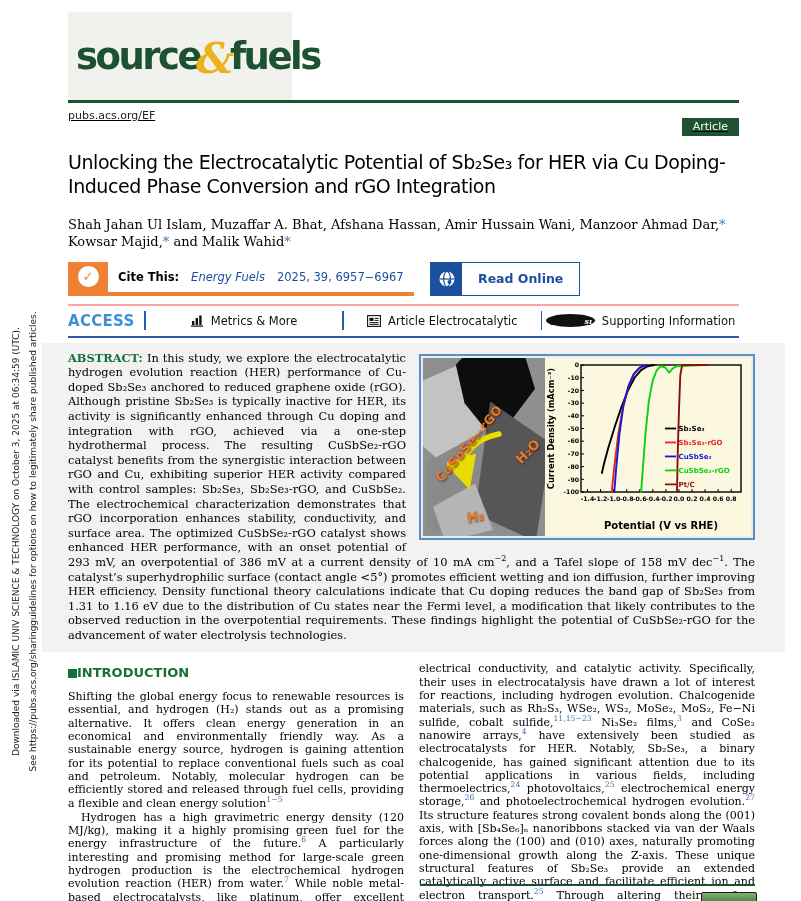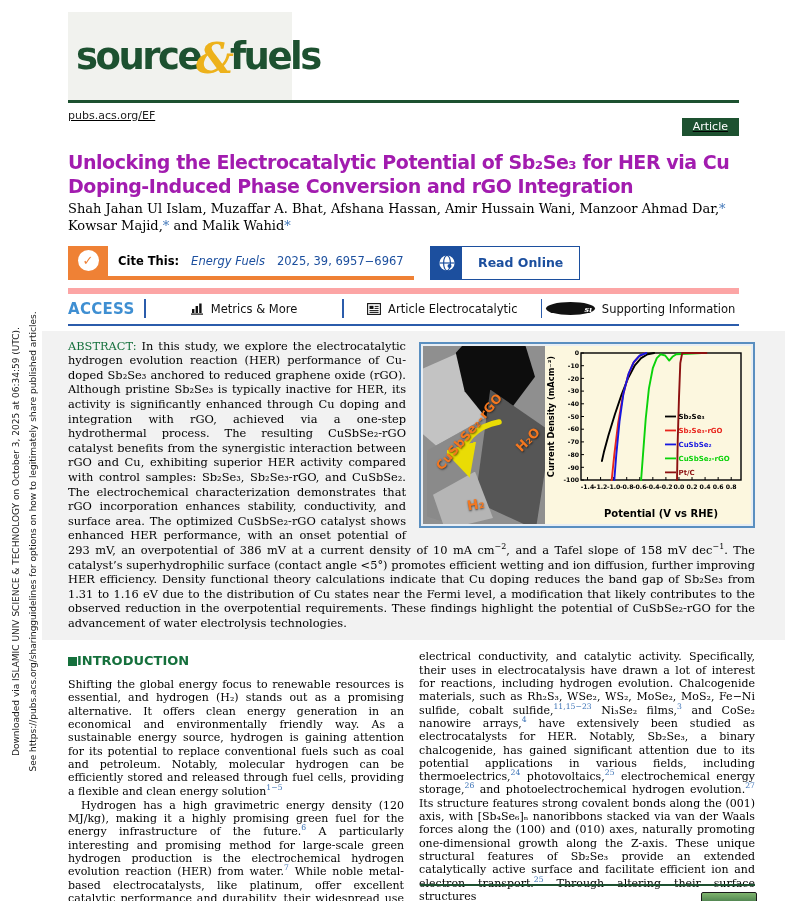--- a/index.html
+++ b/index.html
@@ -19,41 +19,41 @@
   .logo-energy,.logo-fuels{font-family:"DejaVu Sans",sans-serif;font-weight:bold;
     font-size:37px;color:#1d5130;letter-spacing:-2.5px;}
   .logo-amp{font-family:"DejaVu Serif",serif;font-style:italic;font-weight:bold;
     font-size:42px;color:#edb21b;margin:0 -4px;position:relative;top:2px;z-index:1;}
   .header-rule{width:671px;border-top:3.5px solid #1d5130;}
   .pubs-row{width:671px;display:flex;justify-content:space-between;align-items:flex-start;text-decoration:underline;}
   .pubs-url{margin-top:6px;font-size:11px;color:#222;}
   .article-badge{margin-top:15px;background:#1d5130;color:#fff;font-size:11px;padding:2px 11px 3px;}
 
   
-  .title{margin-top:15px;width:666px;font-weight:bold;font-size:19px;line-height:1.25;
-    color:#a21caf;letter-spacing:-0.45px;}
-  .authors{margin-top:1px;width:678px;font-family:"DejaVu Serif",serif;font-size:13px;line-height:1.35;color:#000;}
+  .title{margin-top:15px;width:666px;font-weight:normal;font-size:19px;line-height:1.25;
+    color:#000000;letter-spacing:-0.45px;}
+  .authors{margin-top:17px;width:678px;font-family:"DejaVu Serif",serif;font-size:13px;line-height:1.35;color:#000;}
   .star{color:#4076b8;}
 
   
   .cite-row{margin-top:11px;display:flex;height:34px;}
   .cite-bar{display:flex;width:346px;border-bottom:4px solid #ef8135;box-sizing:border-box;cursor:pointer;}
   .cite-check-block{width:40px;background:#ef8135;display:flex;align-items:center;justify-content:center;}
   .cite-check-circle{width:21px;height:21px;border-radius:50%;background:#fff;color:#ef8135;
     font-weight:bold;font-size:13px;display:flex;align-items:center;justify-content:center;}
   .cite-text{padding-left:10px;display:flex;align-items:center;font-size:11.5px;gap:12px;white-space:nowrap;}
   .cite-label{font-weight:bold;}
   .cite-journal{color:#1c4f9e;font-style:italic;}
   .cite-ref{color:#1c4f9e;}
   .read-online{margin-left:16px;display:flex;border:1.5px solid #1c4f9e;box-sizing:border-box;background:#fff;cursor:pointer;}
   .ro-icon-block{width:31px;background:#1c4f9e;display:flex;align-items:center;justify-content:center;}
   .ro-label{padding:0 16px;display:flex;align-items:center;font-weight:bold;font-size:12.5px;color:#1c4f9e;}
 
   
-  .access-row{margin-top:8px;width:671px;border-top:6px solid #fca5a5;border-bottom:2px solid #2b5cab;
+  .access-row{margin-top:8px;width:671px;border-top:2px solid #fca5a5;border-bottom:2px solid #2b5cab;
     height:30px;display:flex;align-items:center;}
   .access-label{font-weight:bold;font-size:15px;color:#3f8fd2;letter-spacing:0.3px;padding-right:9px;cursor:pointer;}
   .vdiv{width:2px;height:19px;background:#2b5cab;}
   .vdiv.thin{width:1.5px;}
   .access-item{flex:1;display:flex;align-items:center;justify-content:center;gap:7px;
     font-size:11.5px;color:#111;cursor:pointer;}
   .si-circle{width:13px;height:13px;border-radius:50%;background:#111;color:#fff;
     font:italic bold 8px "DejaVu Serif",serif;display:flex;align-items:center;justify-content:center;padding-left:36px;}
 
   
@@ -69,21 +69,21 @@
     white-space:nowrap;letter-spacing:0.4px;text-shadow:0 1px 2px rgba(0,0,0,.65);}
   .tem-label-h2o{position:absolute;right:3px;top:86px;transform:rotate(-45deg);
     font-weight:bold;font-size:13px;color:#f4771f;text-shadow:0 1px 2px rgba(0,0,0,.65);}
   .tem-label-h2{position:absolute;left:44px;bottom:12px;transform:rotate(-10deg);
     font-weight:bold;font-size:13.5px;color:#f4771f;text-shadow:0 1px 2px rgba(0,0,0,.65);}
   .arrow-svg{position:absolute;left:24px;top:70px;}
   .chart-wrap{flex:1;background:#fcf7df;}
   svg text{font-family:"DejaVu Sans",sans-serif;}
 
   .abstract-text{font-family:"DejaVu Serif",serif;font-size:11.4px;line-height:1.28;text-align:justify;color:#000;}
-  .abstract-head{font-weight:normal;color:#15703c;}
+  .abstract-head{font-weight:bold;color:#15703c;}
   sup.ref{color:#4076b8;font-size:70%;line-height:0;}
   sup.unit{font-size:70%;line-height:0;}
 
   
   .intro-section{margin-top:10px;display:flex;gap:15px;}
   .col{width:336px;font-family:"DejaVu Serif",serif;font-size:11px;line-height:1.21;text-align:justify;color:#000;}
   .intro-head{display:flex;align-items:center;font-family:"DejaVu Sans",sans-serif;
     font-weight:bold;font-size:13px;color:#15703c;margin:3px 0 9px;}
   .sq{width:9px;height:9px;background:#15703c;}
   .col p{margin:0;}

